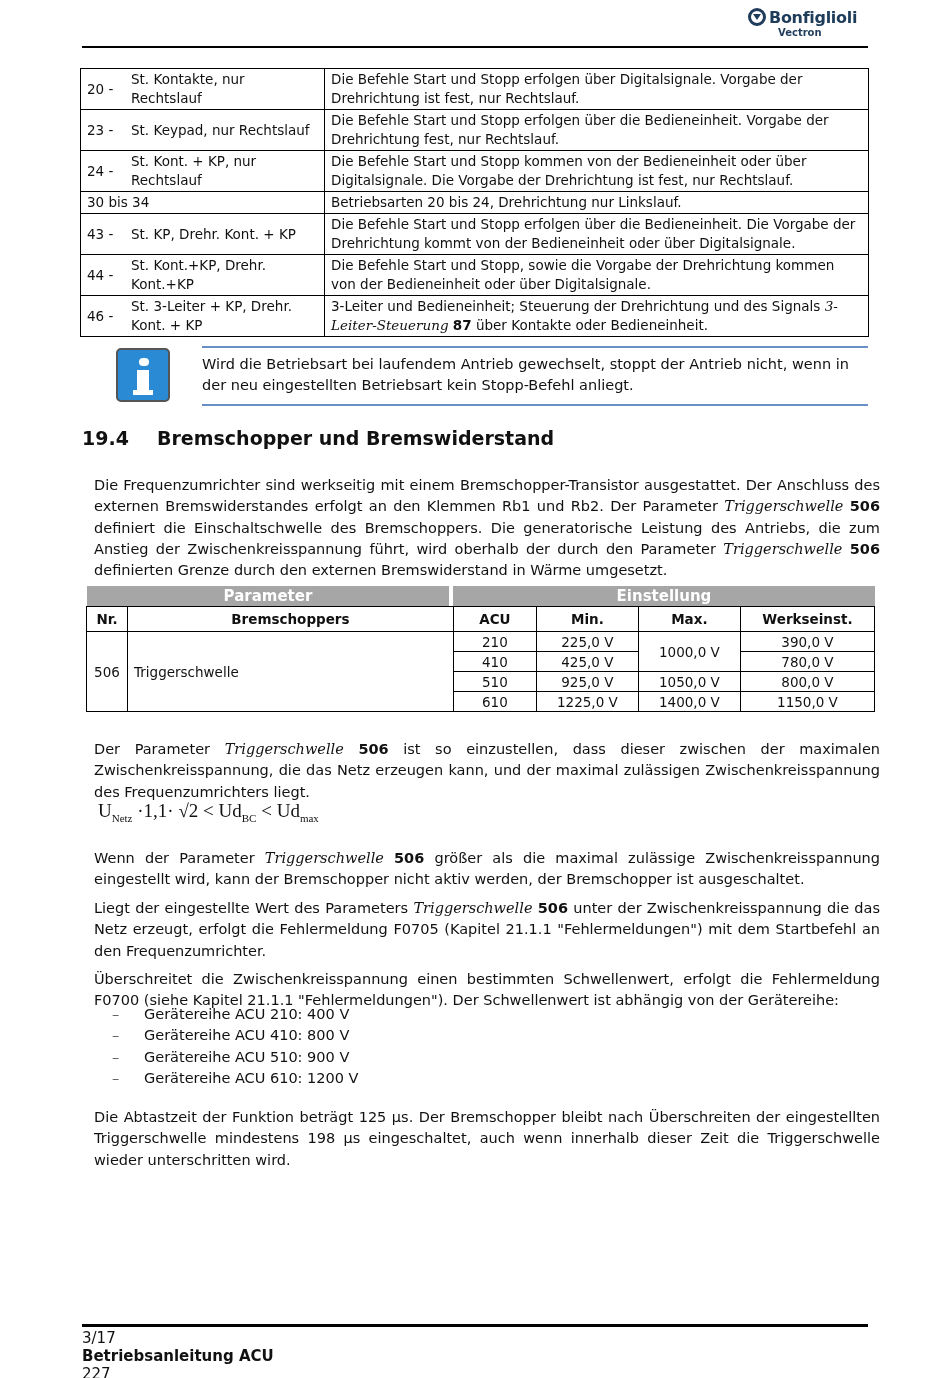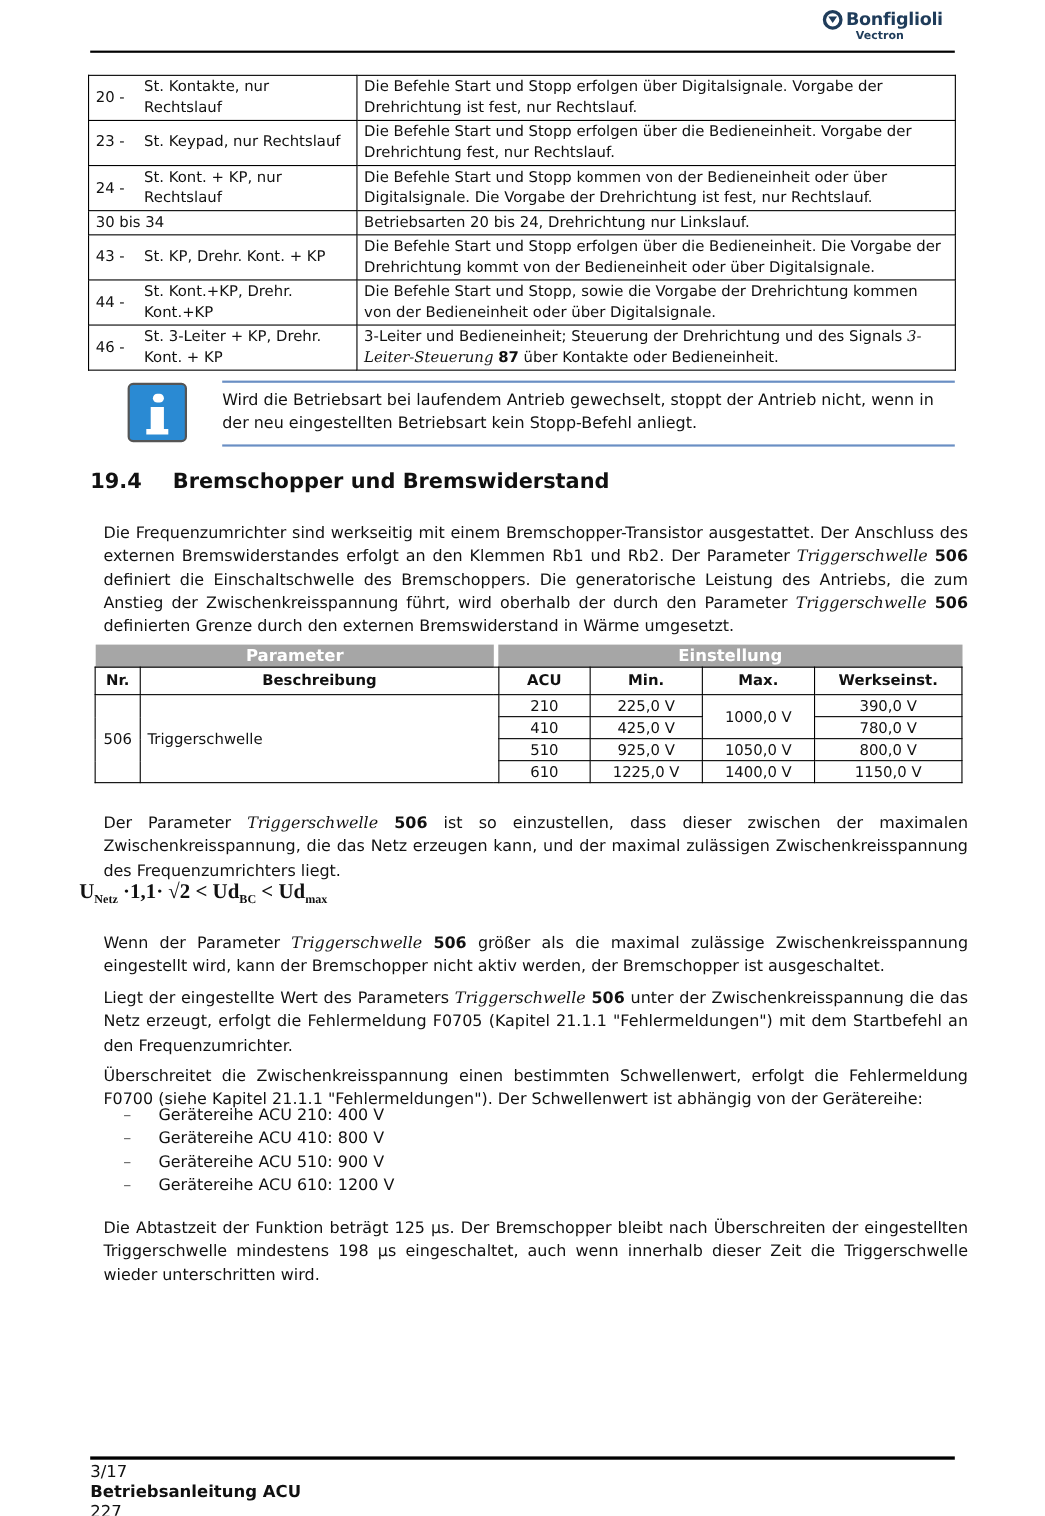--- a/index.html
+++ b/index.html
@@ -1,18 +1,18 @@
 <!DOCTYPE html>
 <html><head>
 <meta charset="utf-8">
 <style>
   html, body { margin:0; padding:0; background:#fff; }
   body { width:950px; height:1378px; position:relative; font-family:"DejaVu Sans", sans-serif; color:#111; overflow:hidden; }
   .logo { position:absolute; left:748px; top:8px; width:122px; height:40px; }
-  .logo-row { display:flex; align-items:flex-end; gap:3px; }
+  .logo-row { display:flex; align-items:flex-start; gap:3px; }
   .logo-mark { width:18px; height:18px; border-radius:50%; border:3px solid #1f3c5a; box-sizing:border-box; position:relative; }
   .logo-mark::after { content:""; position:absolute; left:2px; top:3px; border-left:4px solid transparent; border-right:4px solid transparent; border-top:6px solid #1f3c5a; }
   .logo-name { font-family:"DejaVu Sans", sans-serif; font-weight:bold; font-size:16px; color:#1f3c5a; letter-spacing:-0.3px; }
   .logo-sub { font-family:"DejaVu Sans", sans-serif; font-weight:bold; font-size:10px; color:#1f3c5a; margin-left:30px; margin-top:0px; }
   .header-rule { position:absolute; left:82px; top:46px; width:786px; height:2px; background:#000; }
 
   table.modes { position:absolute; left:80px; top:68px; width:789px; border-collapse:collapse; font-size:13.5px; line-height:19px; }
   table.modes td { border:1.5px solid #000; padding:1px 6px; vertical-align:middle; }
   table.modes td.c1 { width:231px; }
   .code { display:inline-block; width:44px; vertical-align:middle; }
@@ -33,21 +33,21 @@
   .para { position:absolute; left:82px; width:786px; font-size:14.5px; line-height:21.3px; text-align:justify; margin:12px; }
   .para b { font-weight:bold; }
 
   table.params { position:absolute; left:86px; top:586px; width:789px; border-collapse:collapse; font-size:13.5px; text-align:center; }
   table.params .grp td { background:#a6a6a6; color:#fff; font-weight:bold; font-size:15px; height:20px; padding:0; border:0; }
   table.params .grp td.gap { background:#fff; width:4px; }
   table.params .hdr th { border:1.5px solid #000; font-weight:bold; height:24px; padding:0;margin-top:36px; }
   table.params td.cell { border:1px solid #000; height:19px; padding:0; line-height:18px; }
   table.params td.left { text-align:left; padding-left:6px; }
 
-  .formula { position:absolute; left:72px; top:800px; font-family:"Liberation Serif", serif; font-size:19px;font-weight:bold; }
+  .formula { position:absolute; left:98px; top:800px; font-family:"Liberation Serif", serif; font-size:19px; }
   .formula sub { font-size:11px; }
 
   .bullets { position:absolute; left:112px; top:1004px; font-size:14.5px; line-height:21.3px; }
   .bullets .li { display:flex; }
   .bullets .dash { width:32px; color:#666; }
 
   .footer-rule { position:absolute; left:82px; top:1324px; width:786px; height:3px; background:#000; }
   .footer { position:absolute; left:82px; top:1329px; width:786px; font-size:15px; display:flex; justify-content:space-between;flex-direction:column; }
   .footer .center { font-weight:bold; }
 </style>
@@ -113,21 +113,21 @@
 
 <table class="params">
   <tbody>
       <tr class="grp">
     <td colspan="2">Parameter</td>
     <td class="gap"></td>
     <td colspan="4">Einstellung</td>
   </tr>
   <tr class="hdr">
     <th style="width:40px;">Nr.</th>
-    <th style="width:222px;" colspan="2">Beschreibung</th>
+    <th style="width:222px;" colspan="2">Bremschoppers</th>
     <th style="width:82px;">ACU</th>
     <th style="width:101px;">Min.</th>
     <th style="width:101px;">Max.</th>
     <th>Werkseinst.</th>
   </tr>
   <tr>
     <td class="cell" rowspan="4">506</td>
     <td class="cell left" rowspan="4" colspan="2">Triggerschwelle</td>
     <td class="cell">210</td>
     <td class="cell">225,0 V</td>

